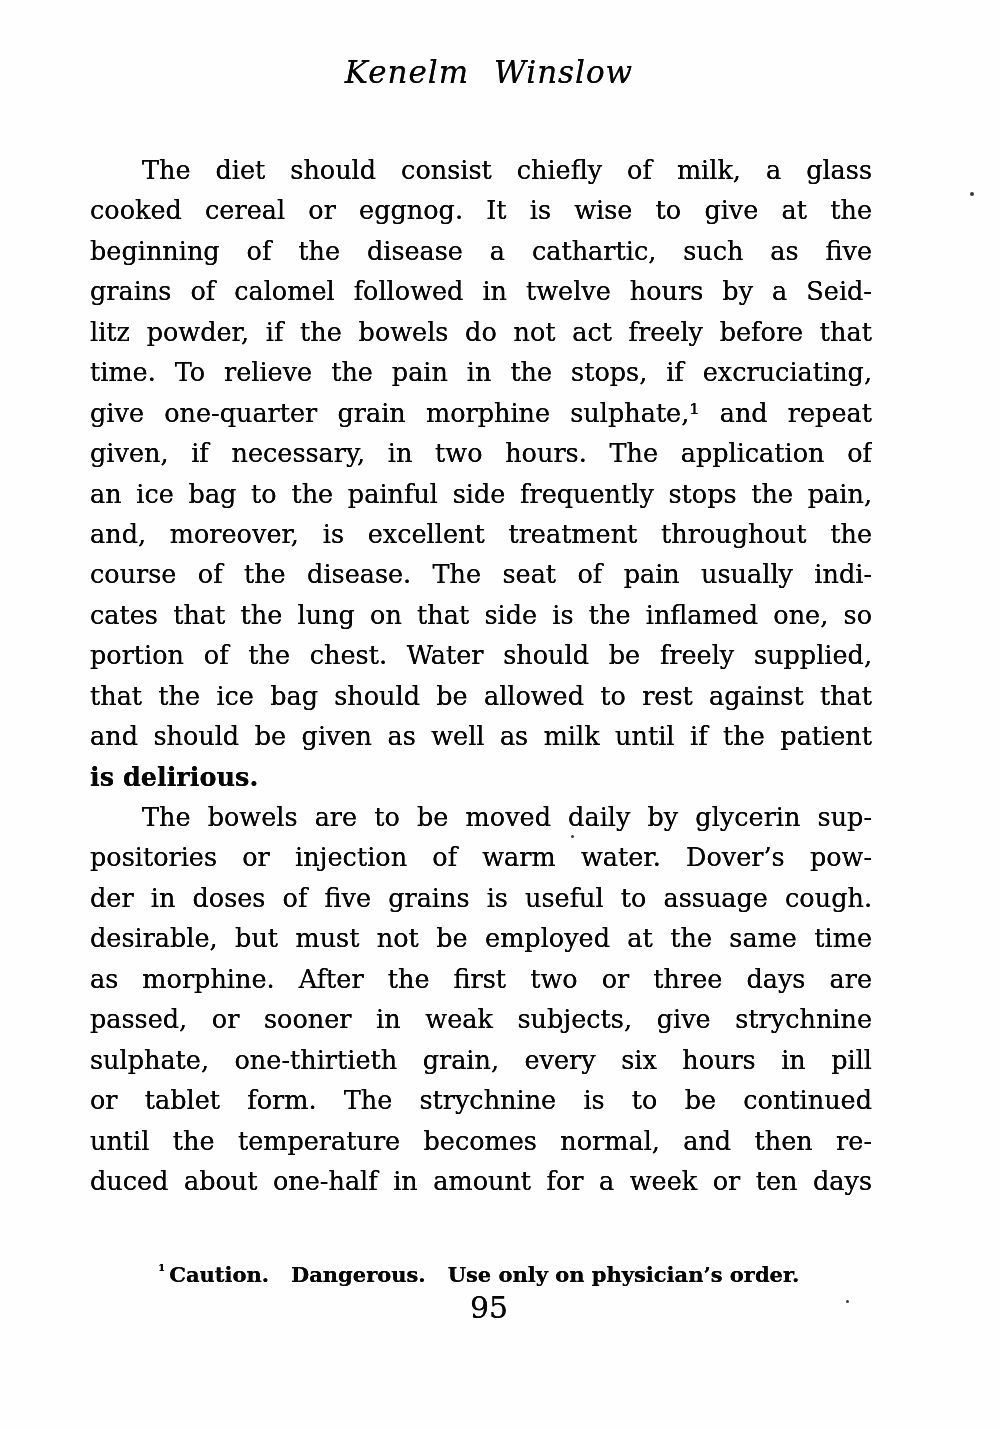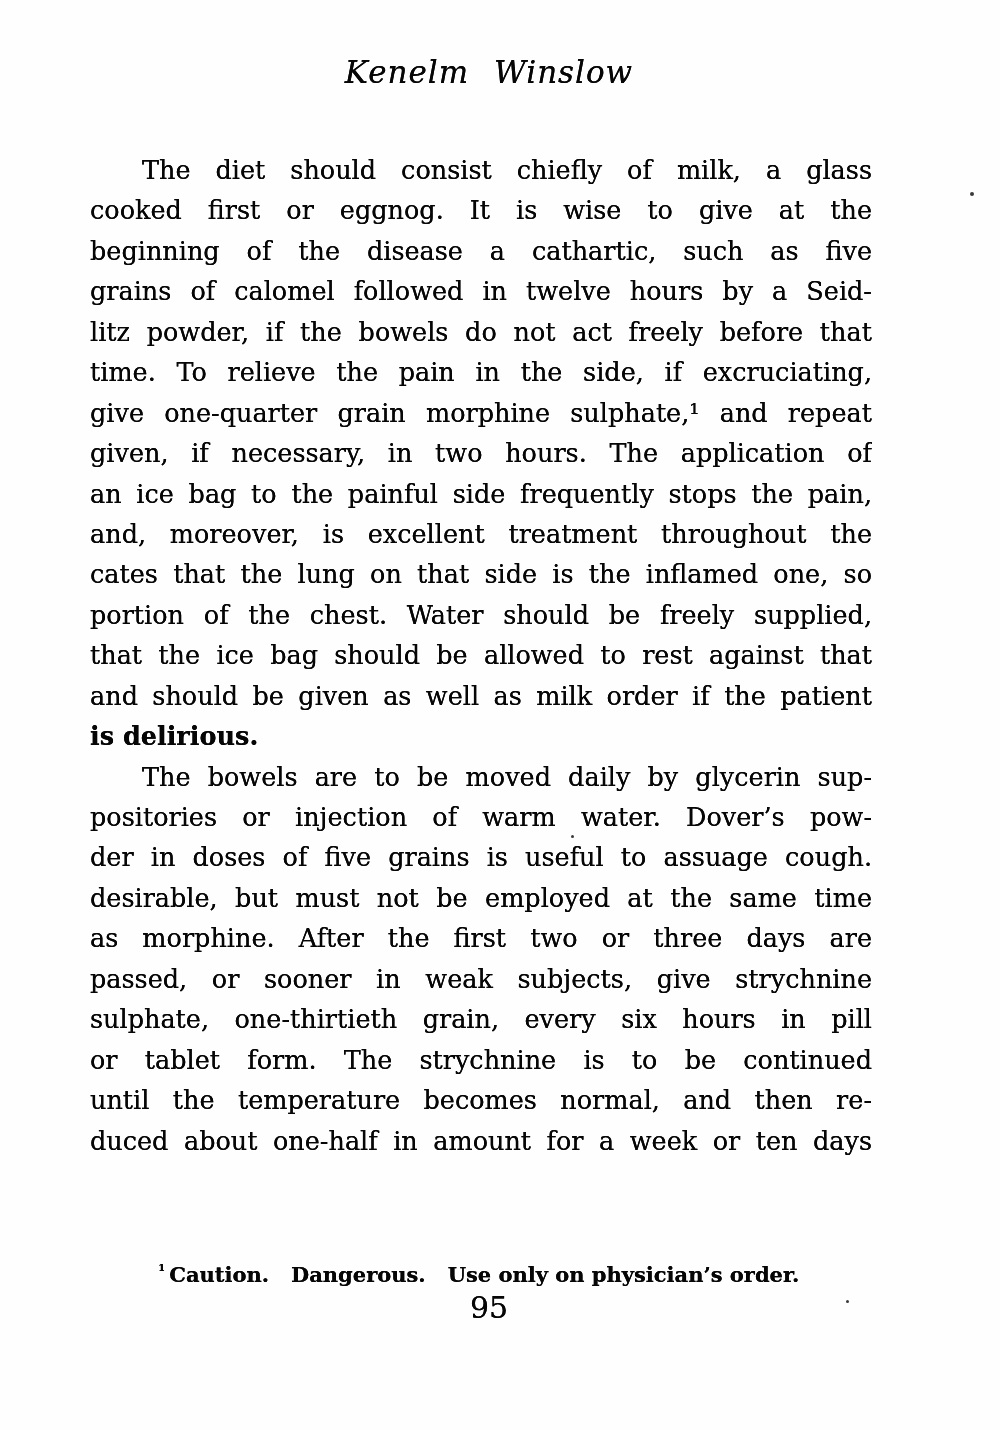--- a/index.html
+++ b/index.html
@@ -96,33 +96,34 @@
 <body>
 
 <div id="page">
 
   <div class="running-head">Kenelm Winslow</div>
 
   <div class="body-text">
 
     <div>
       <div class="line indent">The diet should consist chiefly of milk, a glass</div>
-      <div class="line">cooked first or eggnog. It is wise to give at the</div>
+      <div class="line">cooked cereal or eggnog. It is wise to give at the</div>
       <div class="line">beginning of the disease a cathartic, such as five</div>
       <div class="line">grains of calomel followed in twelve hours by a Seid-</div>
       <div class="line">litz powder, if the bowels do not act freely before that</div>
-      <div class="line">time. To relieve the pain in the side, if excruciating,</div>
+      <div class="line">time. To relieve the pain in the stops, if excruciating,</div>
       <div class="line">give one-quarter grain morphine sulphate,¹ and repeat</div>
       <div class="line">given, if necessary, in two hours. The application of</div>
       <div class="line">an ice bag to the painful side frequently stops the pain,</div>
       <div class="line">and, moreover, is excellent treatment throughout the</div>
+      <div class="line">course of the disease. The seat of pain usually indi-</div>
       <div class="line">cates that the lung on that side is the inflamed one, so</div>
       <div class="line">portion of the chest. Water should be freely supplied,</div>
       <div class="line">that the ice bag should be allowed to rest against that</div>
-      <div class="line">and should be given as well as milk order if the patient</div>
+      <div class="line">and should be given as well as milk until if the patient</div>
       <div class="line para-end">is delirious.</div>
     </div>
 
     <div>
       <div class="line indent">The bowels are to be moved daily by glycerin sup-</div>
       <div class="line">positories or injection of warm water. Dover’s pow-</div>
       <div class="line">der in doses of five grains is useful to assuage cough.</div>
       <div class="line">desirable, but must not be employed at the same time</div>
       <div class="line">as morphine. After the first two or three days are</div>
       <div class="line">passed, or sooner in weak subjects, give strychnine</div>

